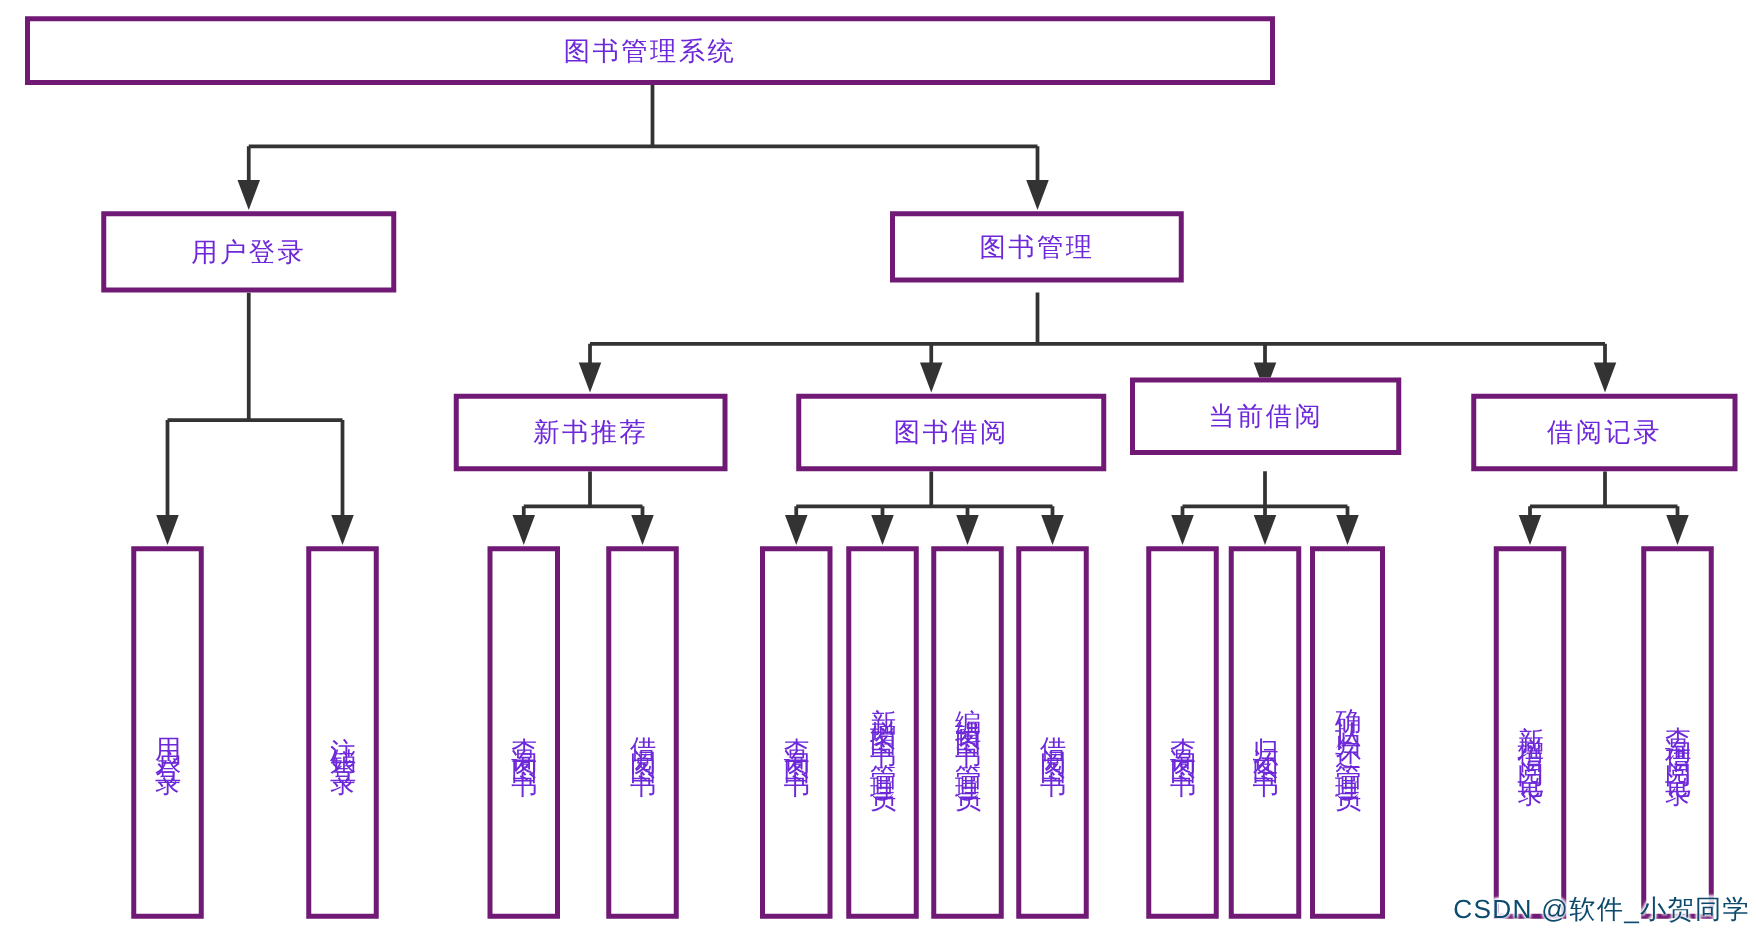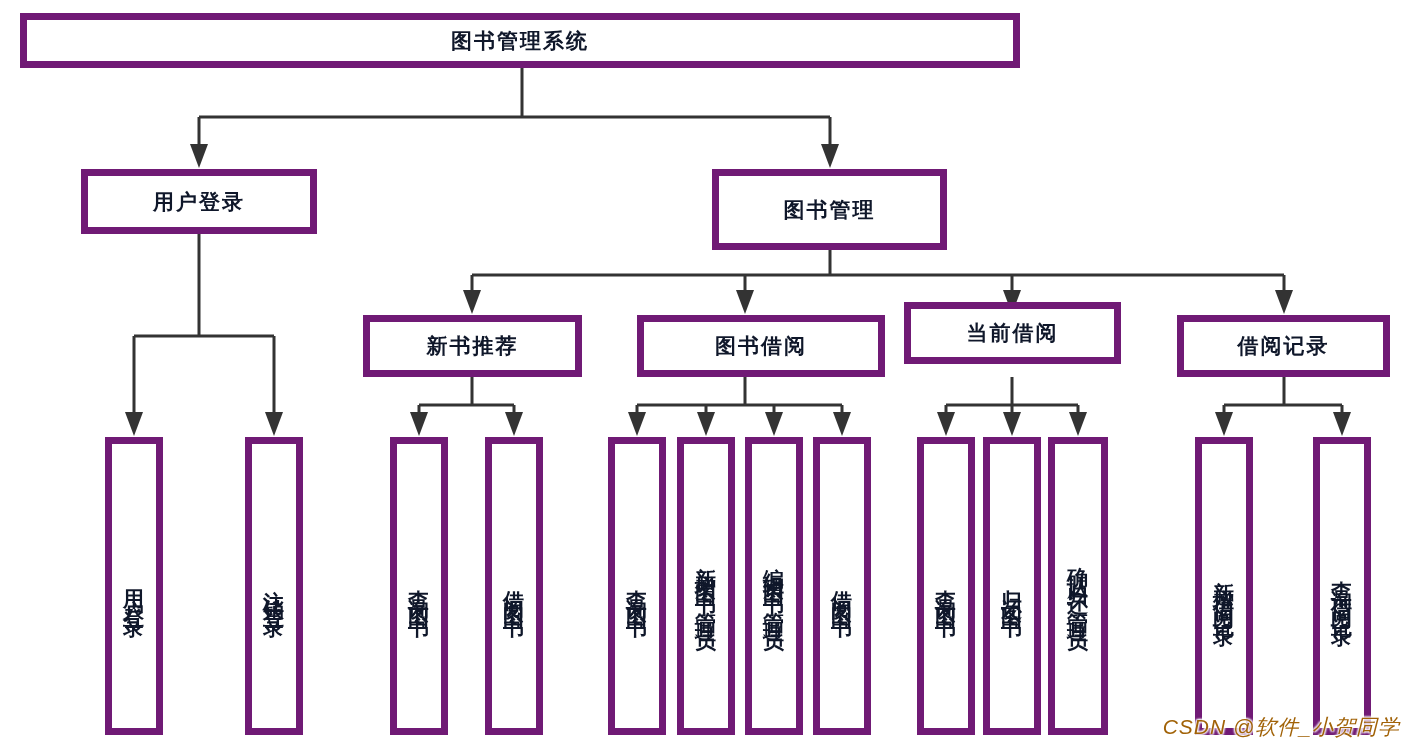--- a/index.html
+++ b/index.html
@@ -5,33 +5,33 @@
   * { margin:0; padding:0; box-sizing:border-box; }
   html,body { background:#ffffff; }
   body { font-family:"Liberation Sans","DejaVu Sans",sans-serif; }
   .stage {
     position:relative; width:1405px; height:747px;
     background:#ffffff; overflow:hidden;
   }
   .connectors { position:absolute; left:0; top:0; width:1405px; height:747px; }
   .node {
     position:absolute; display:flex; align-items:center; justify-content:center;
-    background:#ffffff; border:7px solid #701a75; color:#0f172a; z-index:2;font-weight:bold;
+    background:#ffffff; border:4px solid #701a75; color:#6d28d9; z-index:2;
   }
   .h-label { font-size:21px; letter-spacing:2px; white-space:nowrap; }
   .v-label {
     writing-mode:vertical-lr; text-orientation:mixed;
     font-size:21px; letter-spacing:9px; line-height:1.1; white-space:nowrap;
     margin-bottom:-9px;
   }
   
   .root { left:20px; top:13px; width:1000px; height:55px; }
   
   .b1 { left:81px;  top:169px; width:236px; height:65px; }
-  .b2 { left:712px; top:169px; width:235px; height:81px;text-align:center; }
+  .b2 { left:712px; top:169px; width:235px; height:57px;text-align:center; }
   
   .m1 { left:363px;  top:315px; width:219px; height:62px; }
   .m2 { left:637px;  top:315px; width:248px; height:62px; }
   .m3 { left:904px;  top:302px; width:217px; height:62px; }
   .m4 { left:1177px; top:315px; width:213px; height:62px; }
   
   .leaf { top:437px; width:58px; height:298px; }
   .l1  { left:105px; }
   .l2  { left:245px; }
   .l3  { left:390px; }
@@ -40,23 +40,22 @@
   .l6  { left:677px; }
   .l7  { left:745px; }
   .l8  { left:813px; }
   .l9  { left:917px; }
   .l10 { left:983px; }
   .l11 { left:1048px; width:60px; }
   .l12 { left:1195px; }
   .l13 { left:1313px; }
   .watermark {
     position:absolute; right:5px; bottom:6px; z-index:5;
-    font-size:21px; color:#a16207; letter-spacing:1px;
+    font-size:21px; color:#0c4a6e; letter-spacing:1px;
     text-shadow:1px 1px 2px #ffffff, -1px -1px 2px #ffffff, 1px -1px 2px #ffffff, -1px 1px 2px #ffffff;
-    font-style:italic;
   }
 </style>
 </head>
 <body>
 
 <div class="stage">
 
   <svg class="connectors" width="1405" height="747" viewBox="0 0 1405 747" xmlns="http://www.w3.org/2000/svg">
     <g stroke="#333333" stroke-width="3" fill="none">
 

